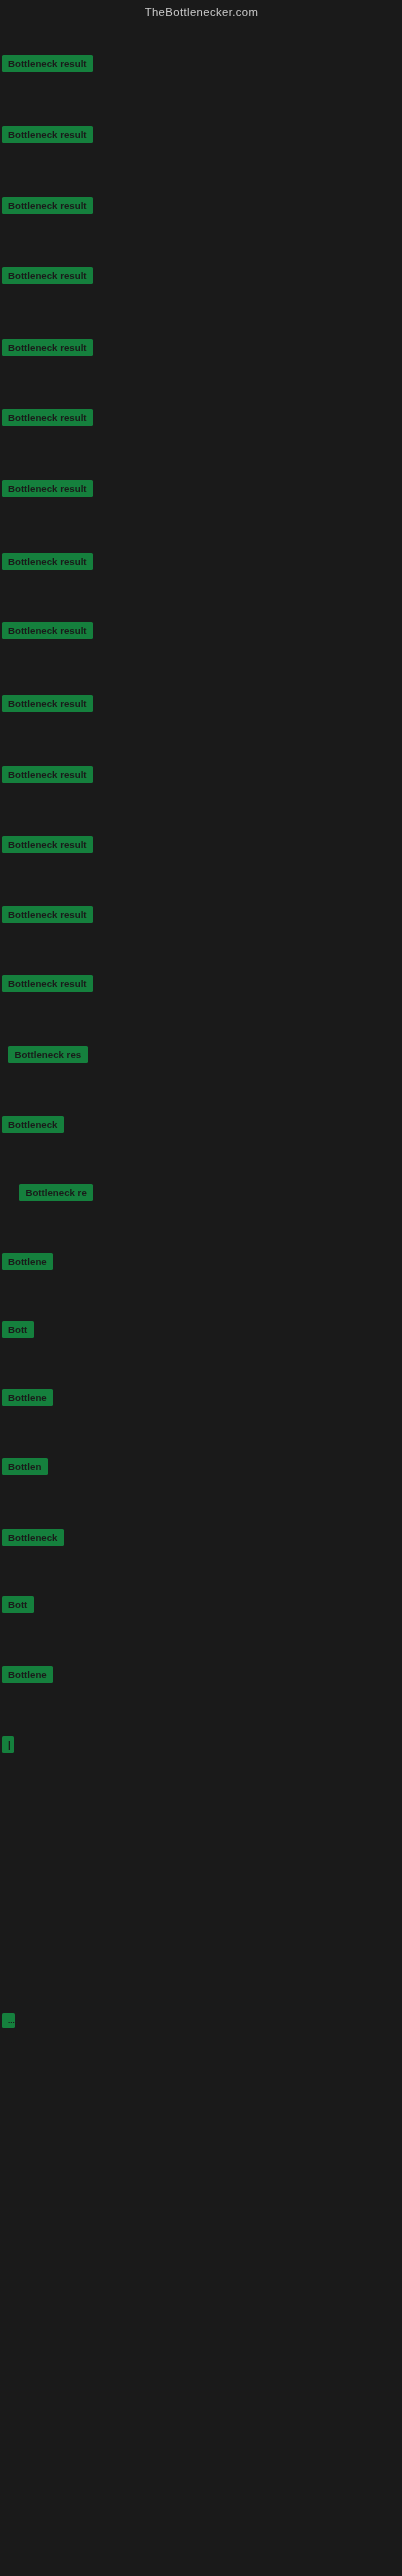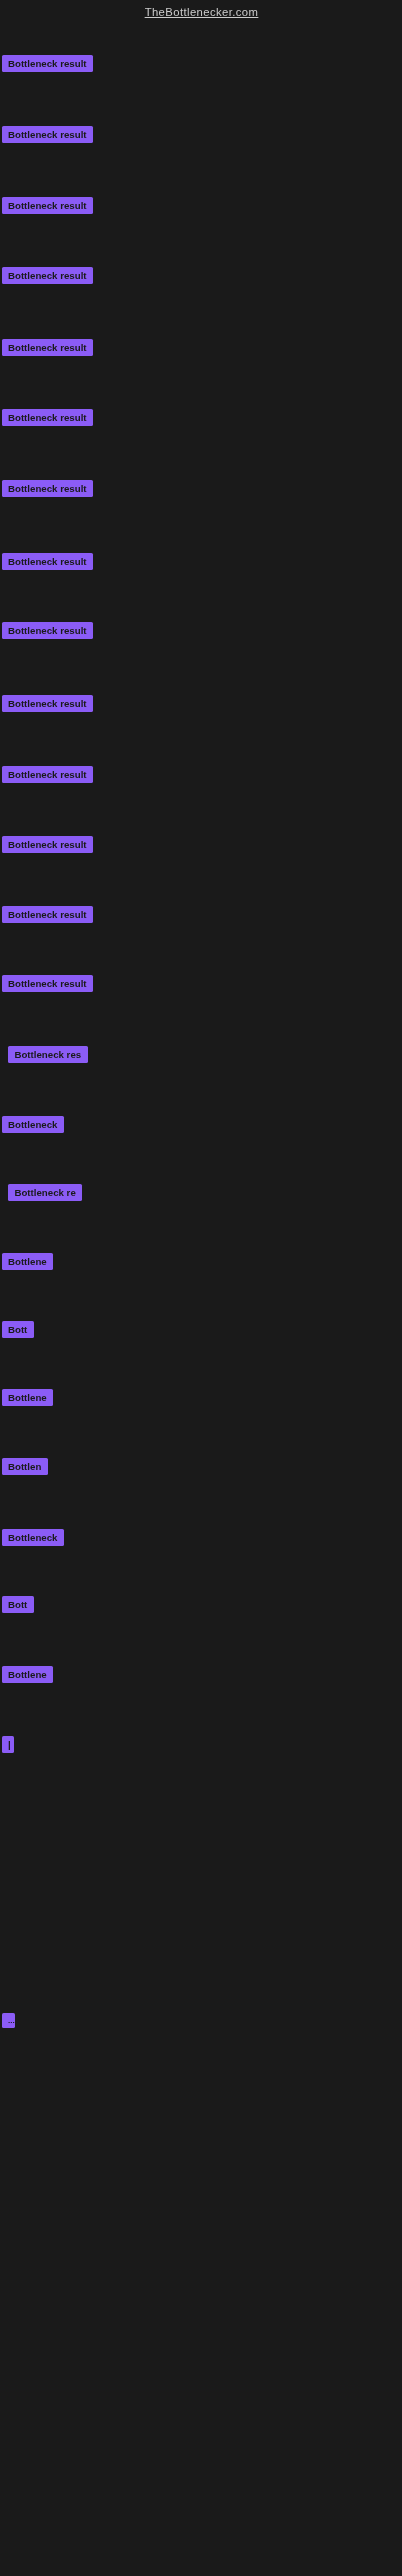--- a/index.html
+++ b/index.html
@@ -13,24 +13,23 @@
       min-height: 2576px;
       font-family: Arial, sans-serif;
       position: relative;
     }
     .site-title {
       text-align: center;
       color: #cccccc;
       font-size: 11.3px;
       padding: 6.4px 0;
       letter-spacing: 0.4px;
-      text-decoration: underline;
     }
     .bottleneck-label {
-      background-color: #8b5cf6;
+      background-color: #15803d;
       color: #1a1a1a;
       font-size: 9.7px;
       font-weight: bold;
       padding: 3.2px 6.4px;
       display: inline-block;
       border-radius: 1.6px;
       white-space: nowrap;
       overflow: hidden;
     }
     .result-row {
@@ -53,21 +52,21 @@
     <div class="result-row" style="top: 455px; left: 1.6px;"><span class="bottleneck-label" style="max-width: 139px; font-size: 9.7px;">Bottleneck result</span></div>
     <div class="result-row" style="top: 528px; left: 1.6px;"><span class="bottleneck-label" style="max-width: 141px; font-size: 9.7px;">Bottleneck result</span></div>
     <div class="result-row" style="top: 597px; left: 1.6px;"><span class="bottleneck-label" style="max-width: 139px; font-size: 9.7px;">Bottleneck result</span></div>
     <div class="result-row" style="top: 670px; left: 1.6px;"><span class="bottleneck-label" style="max-width: 138px; font-size: 9.7px;">Bottleneck result</span></div>
     <div class="result-row" style="top: 741px; left: 1.6px;"><span class="bottleneck-label" style="max-width: 136px; font-size: 9.7px;">Bottleneck result</span></div>
     <div class="result-row" style="top: 811px; left: 1.6px;"><span class="bottleneck-label" style="max-width: 129px; font-size: 9.7px;">Bottleneck result</span></div>
     <div class="result-row" style="top: 881px; left: 1.6px;"><span class="bottleneck-label" style="max-width: 125px; font-size: 9.7px;">Bottleneck result</span></div>
     <div class="result-row" style="top: 950px; left: 1.6px;"><span class="bottleneck-label" style="max-width: 119px; font-size: 9.7px;">Bottleneck result</span></div>
     <div class="result-row" style="top: 1021px; left: 8px;"><span class="bottleneck-label" style="max-width: 97px; font-size: 9.7px;">Bottleneck res</span></div>
     <div class="result-row" style="top: 1091px; left: 1.6px;"><span class="bottleneck-label" style="max-width: 71px; font-size: 9.7px;">Bottleneck</span></div>
-    <div class="result-row" style="top: 1159px; left: 8px;"><span class="bottleneck-label" style="max-width: 85px; font-size: 9.7px;">Bottleneck re</span></div>
+    <div class="result-row" style="top: 1159px; left: 19px;"><span class="bottleneck-label" style="max-width: 85px; font-size: 9.7px;">Bottleneck re</span></div>
     <div class="result-row" style="top: 1228px; left: 1.6px;"><span class="bottleneck-label" style="max-width: 58px; font-size: 9.7px;">Bottlene</span></div>
     <div class="result-row" style="top: 1296px; left: 1.6px;"><span class="bottleneck-label" style="max-width: 39px; font-size: 9.7px;">Bott</span></div>
     <div class="result-row" style="top: 1364px; left: 1.6px;"><span class="bottleneck-label" style="max-width: 58px; font-size: 9.7px;">Bottlene</span></div>
     <div class="result-row" style="top: 1433px; left: 1.6px;"><span class="bottleneck-label" style="max-width: 50px; font-size: 9.7px;">Bottlen</span></div>
     <div class="result-row" style="top: 1504px; left: 1.6px;"><span class="bottleneck-label" style="max-width: 71px; font-size: 9.7px;">Bottleneck</span></div>
     <div class="result-row" style="top: 1571px; left: 1.6px;"><span class="bottleneck-label" style="max-width: 36px; font-size: 9.7px;">Bott</span></div>
     <div class="result-row" style="top: 1641px; left: 1.6px;"><span class="bottleneck-label" style="max-width: 56px; font-size: 9.7px;">Bottlene</span></div>
     <div class="result-row" style="top: 1711px; left: 1.6px;"><span class="bottleneck-label" style="max-width: 6.4px; font-size: 9.7px;">|</span></div>
     <div class="result-row" style="top: 1988px; left: 1.6px;"><span class="bottleneck-label" style="max-width: 13px; font-size: 8px;">...</span></div>
   </div>

